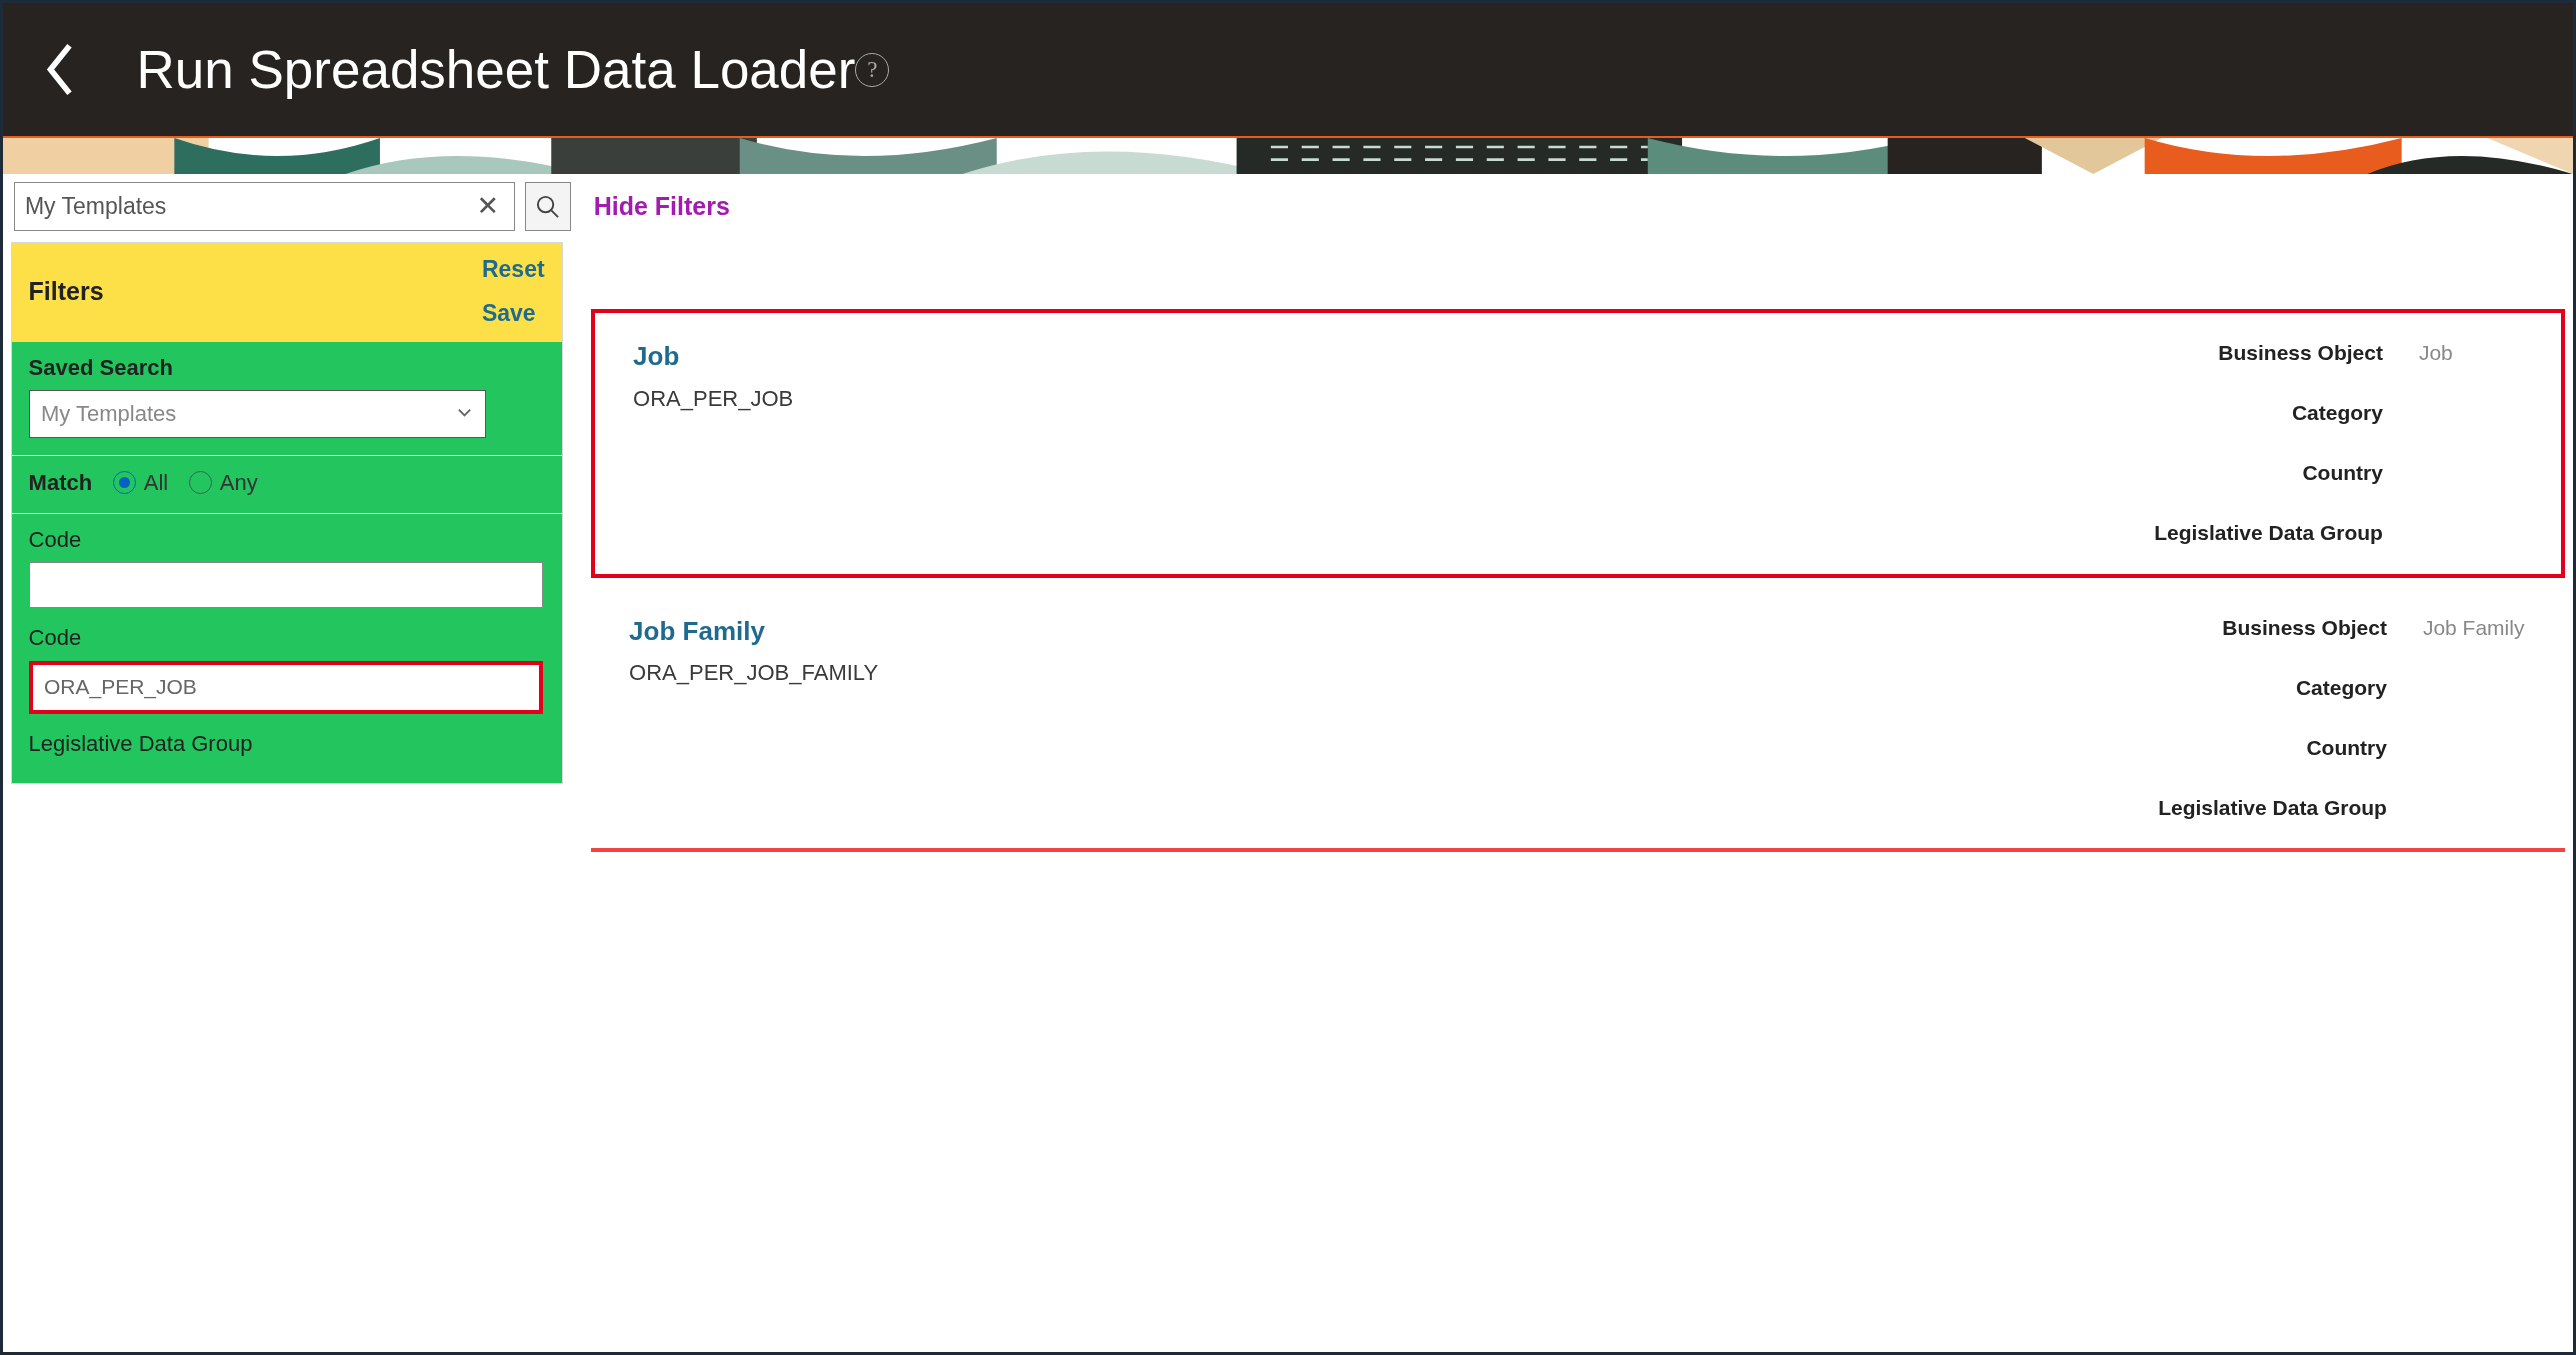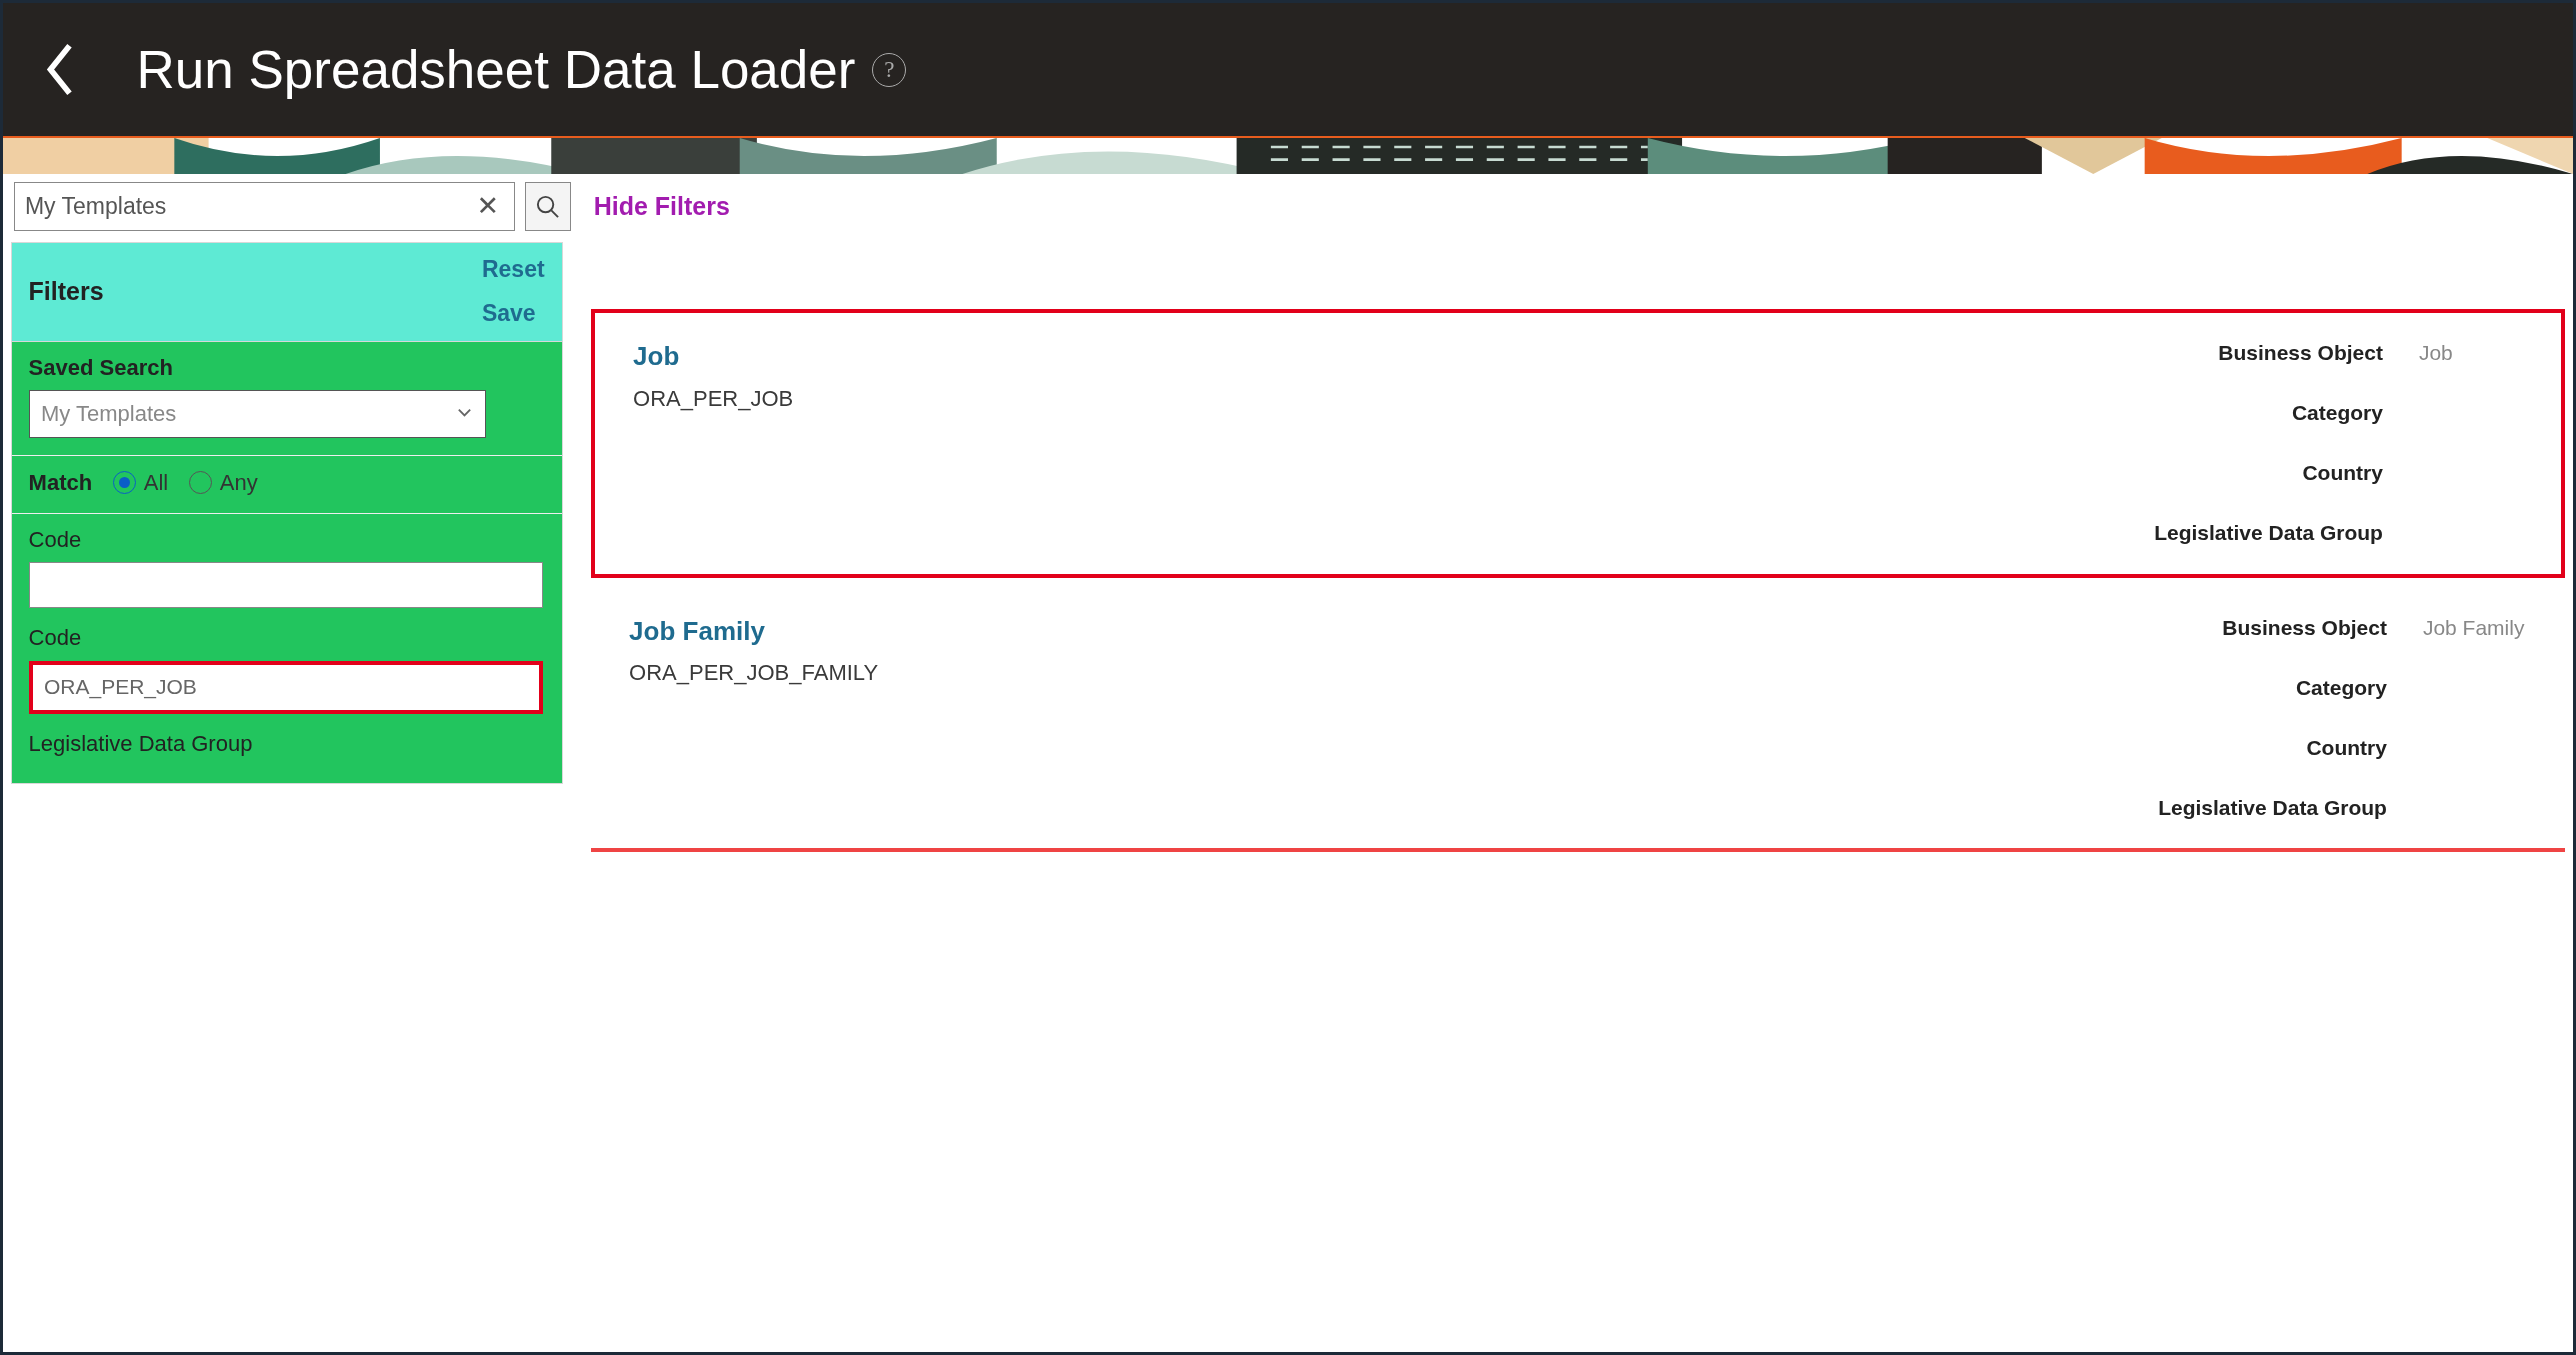--- a/index.html
+++ b/index.html
@@ -19,21 +19,21 @@
     width: 57px; height: 95px;
     display: flex; align-items: center; justify-content: center;
     cursor: pointer;
   }
   .back-chevron svg { width: 38px; height: 57px; stroke: #fff; stroke-width: 6; fill: none; }
   .page-title {
     font-family: Georgia, "Times New Roman", serif;
     font-size: 53px;
     font-weight: 400;
     margin-left: 48px;
-    display: flex; align-items: center; gap: 17px;
+    display: flex; align-items: center; 
   }
   .help-icon {
     width: 34px; height: 34px;
     border: 1.9px solid #aaa;
     border-radius: 50%;
     display: inline-flex; align-items: center; justify-content: center;
     color: #aaa; font-family: Georgia, serif; font-size: 23px;
     cursor: pointer;
   }
 
@@ -81,21 +81,21 @@
   
   .body-row { display: flex; align-items: flex-start; padding: 0 7.6px; }
 
   
   .filters-panel {
     width: 552px;
     border: 1px solid #d8d8d8;
   }
   .filters-header {
     display: flex; align-items: center; justify-content: space-between;
-    background: #5eead4;
+    background: #fde047;
     border-bottom: 1px solid #d8d8d8;
     padding: 13.3px 17px;
   }
   .filters-header .ttl { font-size: 25px; font-weight: 700; color: #222; }
   .filters-header .actions { display: flex; gap: 17px; flex-direction: column; }
   .filters-header .actions span { color: #1f6b8f; font-size: 23px; font-weight: 600; cursor: pointer; }
 
   .filters-body { background: #22c55e; }
   .sect { padding: 13.3px 17px 17px 17px; border-bottom: 1px solid #eee; }
   .sect-lbl { font-size: 22px; font-weight: 700; color: #222; margin-bottom: 9.5px; }

